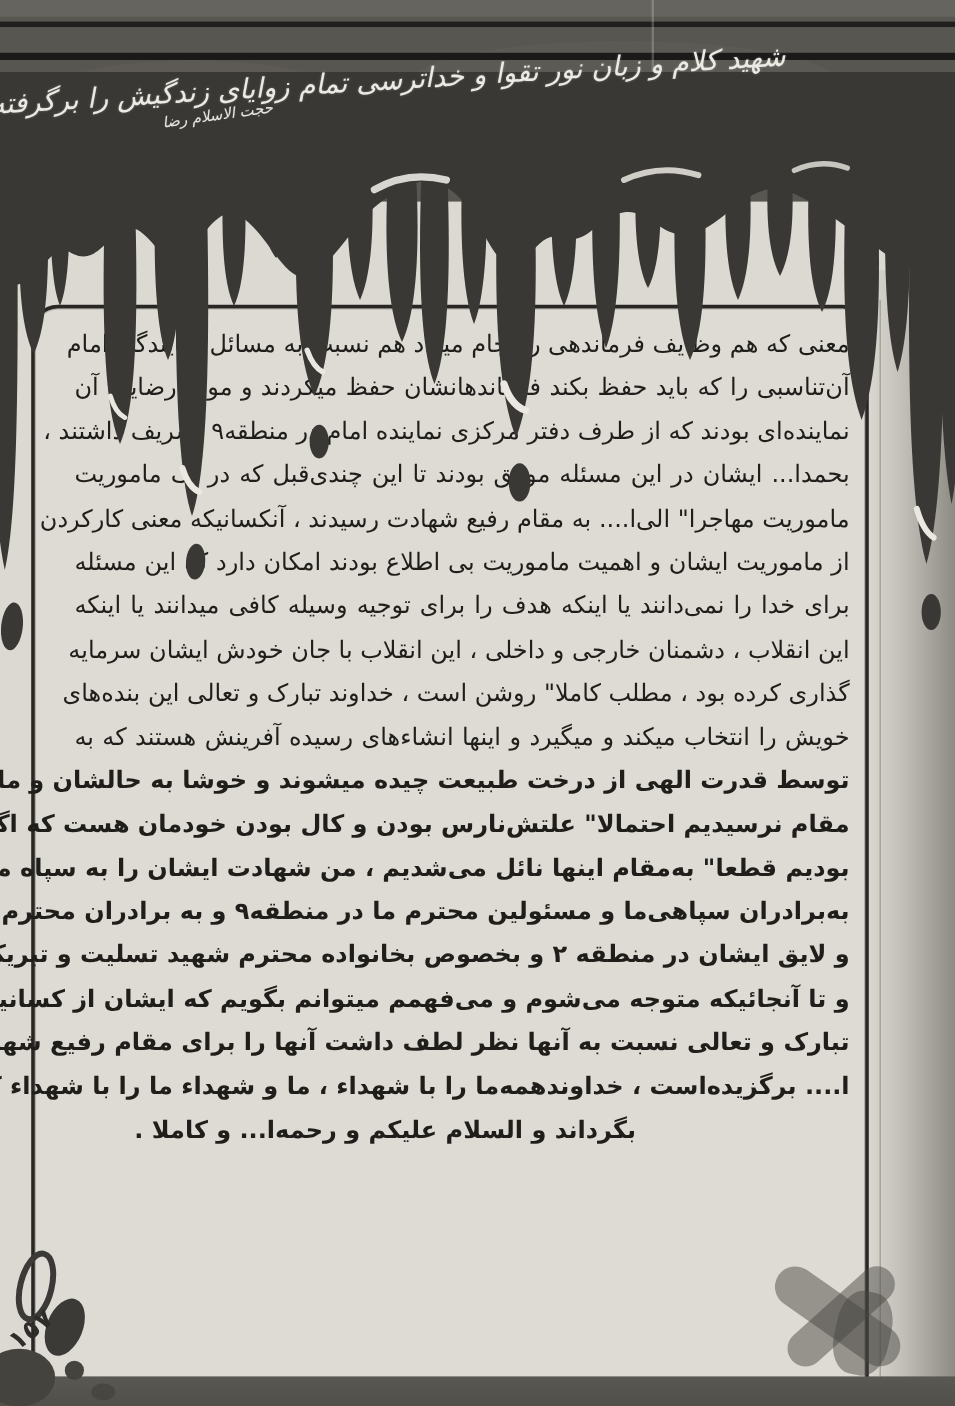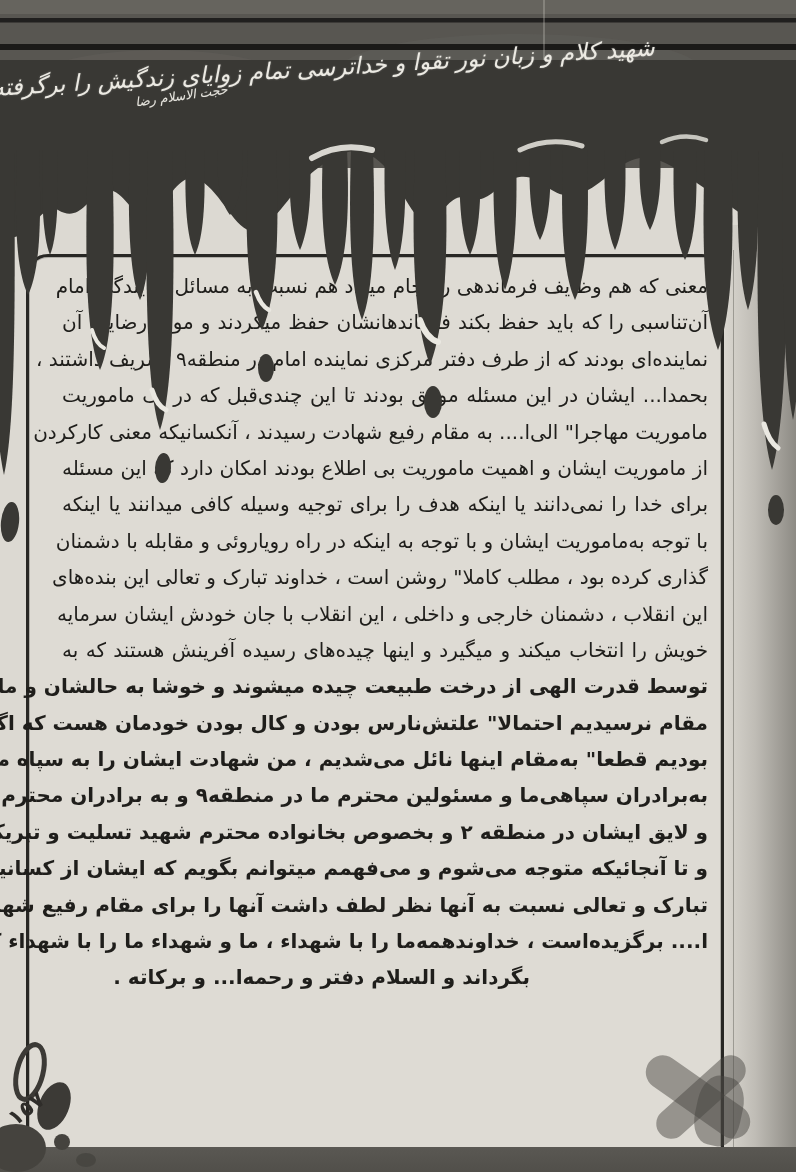--- a/index.html
+++ b/index.html
@@ -149,33 +149,32 @@
 <div class="frame"></div>
 
 <div class="body-text">
     <div class="text-line">معنی که هم وظایف فرماندهی راانجام میداد هم نسبت به مسائل نمایندگی امام</div>
     <div class="text-line">آن‌تناسبی را که باید حفظ بکند فرماندهانشان حفظ میکردند و مورد رضایت آن</div>
     <div class="text-line">نماینده‌ای بودند که از طرف دفتر مرکزی نماینده امام در منطقه۹ تشریف داشتند ،</div>
     <div class="text-line">بحمدا... ایشان در این مسئله موفق بودند تا این چندی‌قبل که در یک ماموریت</div>
     <div class="text-line">ماموریت مهاجرا" الی‌ا.... به مقام رفیع شهادت رسیدند ، آنکسانیکه معنی کارکردن</div>
     <div class="text-line">از ماموریت ایشان و اهمیت ماموریت بی اطلاع بودند امکان دارد که این مسئله</div>
     <div class="text-line">برای خدا را نمی‌دانند یا اینکه هدف را برای توجیه وسیله کافی میدانند یا اینکه</div>
-    <div class="text-line">با توجه به‌ماموریت ایشان و با توجه به اینکه در راه رویاروئی و مقابله با دشمنان</div>
+    <div class="text-line">این انقلاب ، دشمنان خارجی و داخلی ، این انقلاب با جان خودش ایشان سرمایه</div>
     <div class="text-line">گذاری کرده بود ، مطلب کاملا" روشن است ، خداوند تبارک و تعالی این بنده‌های</div>
-    <div class="text-line">این انقلاب ، دشمنان خارجی و داخلی ، این انقلاب با جان خودش ایشان سرمایه</div>
-    <div class="text-line">خویش را انتخاب میکند و میگیرد و اینها چیده‌های رسیده آفرینش هستند که به</div>
+    <div class="text-line">خویش را انتخاب میکند و میگیرد و اینها انشاء‌های رسیده آفرینش هستند که به</div>
     <div class="text-line bold">توسط قدرت الهی از درخت طبیعت چیده میشوند و خوشا به حالشان و ما اگر هنوز بآن</div>
     <div class="text-line bold">مقام نرسیدیم احتمالا" علتش‌نارس بودن و کال بودن خودمان هست که اگر ما هم رسیده</div>
     <div class="text-line bold">بودیم قطعا" به‌مقام اینها نائل می‌شدیم ، من شهادت ایشان را به سپاه محترم پاسداران</div>
     <div class="text-line bold">به‌برادران سپاهی‌ما و مسئولین محترم ما در منطقه۹ و به برادران محترم و همکاران‌سابق</div>
     <div class="text-line bold">و لایق ایشان در منطقه ۲ و بخصوص بخانواده محترم شهید تسلیت و تبریک عرض‌میکنم</div>
     <div class="text-line bold">و تا آنجائیکه متوجه می‌شوم و می‌فهمم میتوانم بگویم که ایشان از کسانیست که خداوند</div>
     <div class="text-line bold">تبارک و تعالی نسبت به آنها نظر لطف داشت آنها را برای مقام رفیع شهادت انشاء</div>
     <div class="text-line bold">ا.... برگزیده‌است ، خداوندهمه‌ما را با شهداء ، ما و شهداء ما را با شهداء کربلا محشور</div>
-    <div class="text-line closing">بگرداند و السلام دفتر و رحمه‌ا... و برکاته .</div>
+    <div class="text-line closing">بگرداند و السلام علیکم و رحمه‌ا... و کاملا .</div>
   </div>
 
 <div class="edge-shadow"></div>
 <div class="fold-line"></div>
 
 <div class="bottom-band"></div>
 
 <svg id="blot-svg" width="120" height="152" viewBox="0 0 120 152" aria-hidden="true">
   <ellipse cx="30" cy="52" rx="13" ry="28" fill="none" stroke="#3c3a36" stroke-width="5" transform="rotate(14 30 52)"></ellipse>
   <ellipse cx="54" cy="86" rx="15" ry="25" fill="#3c3a36" transform="rotate(22 54 86)"></ellipse>

